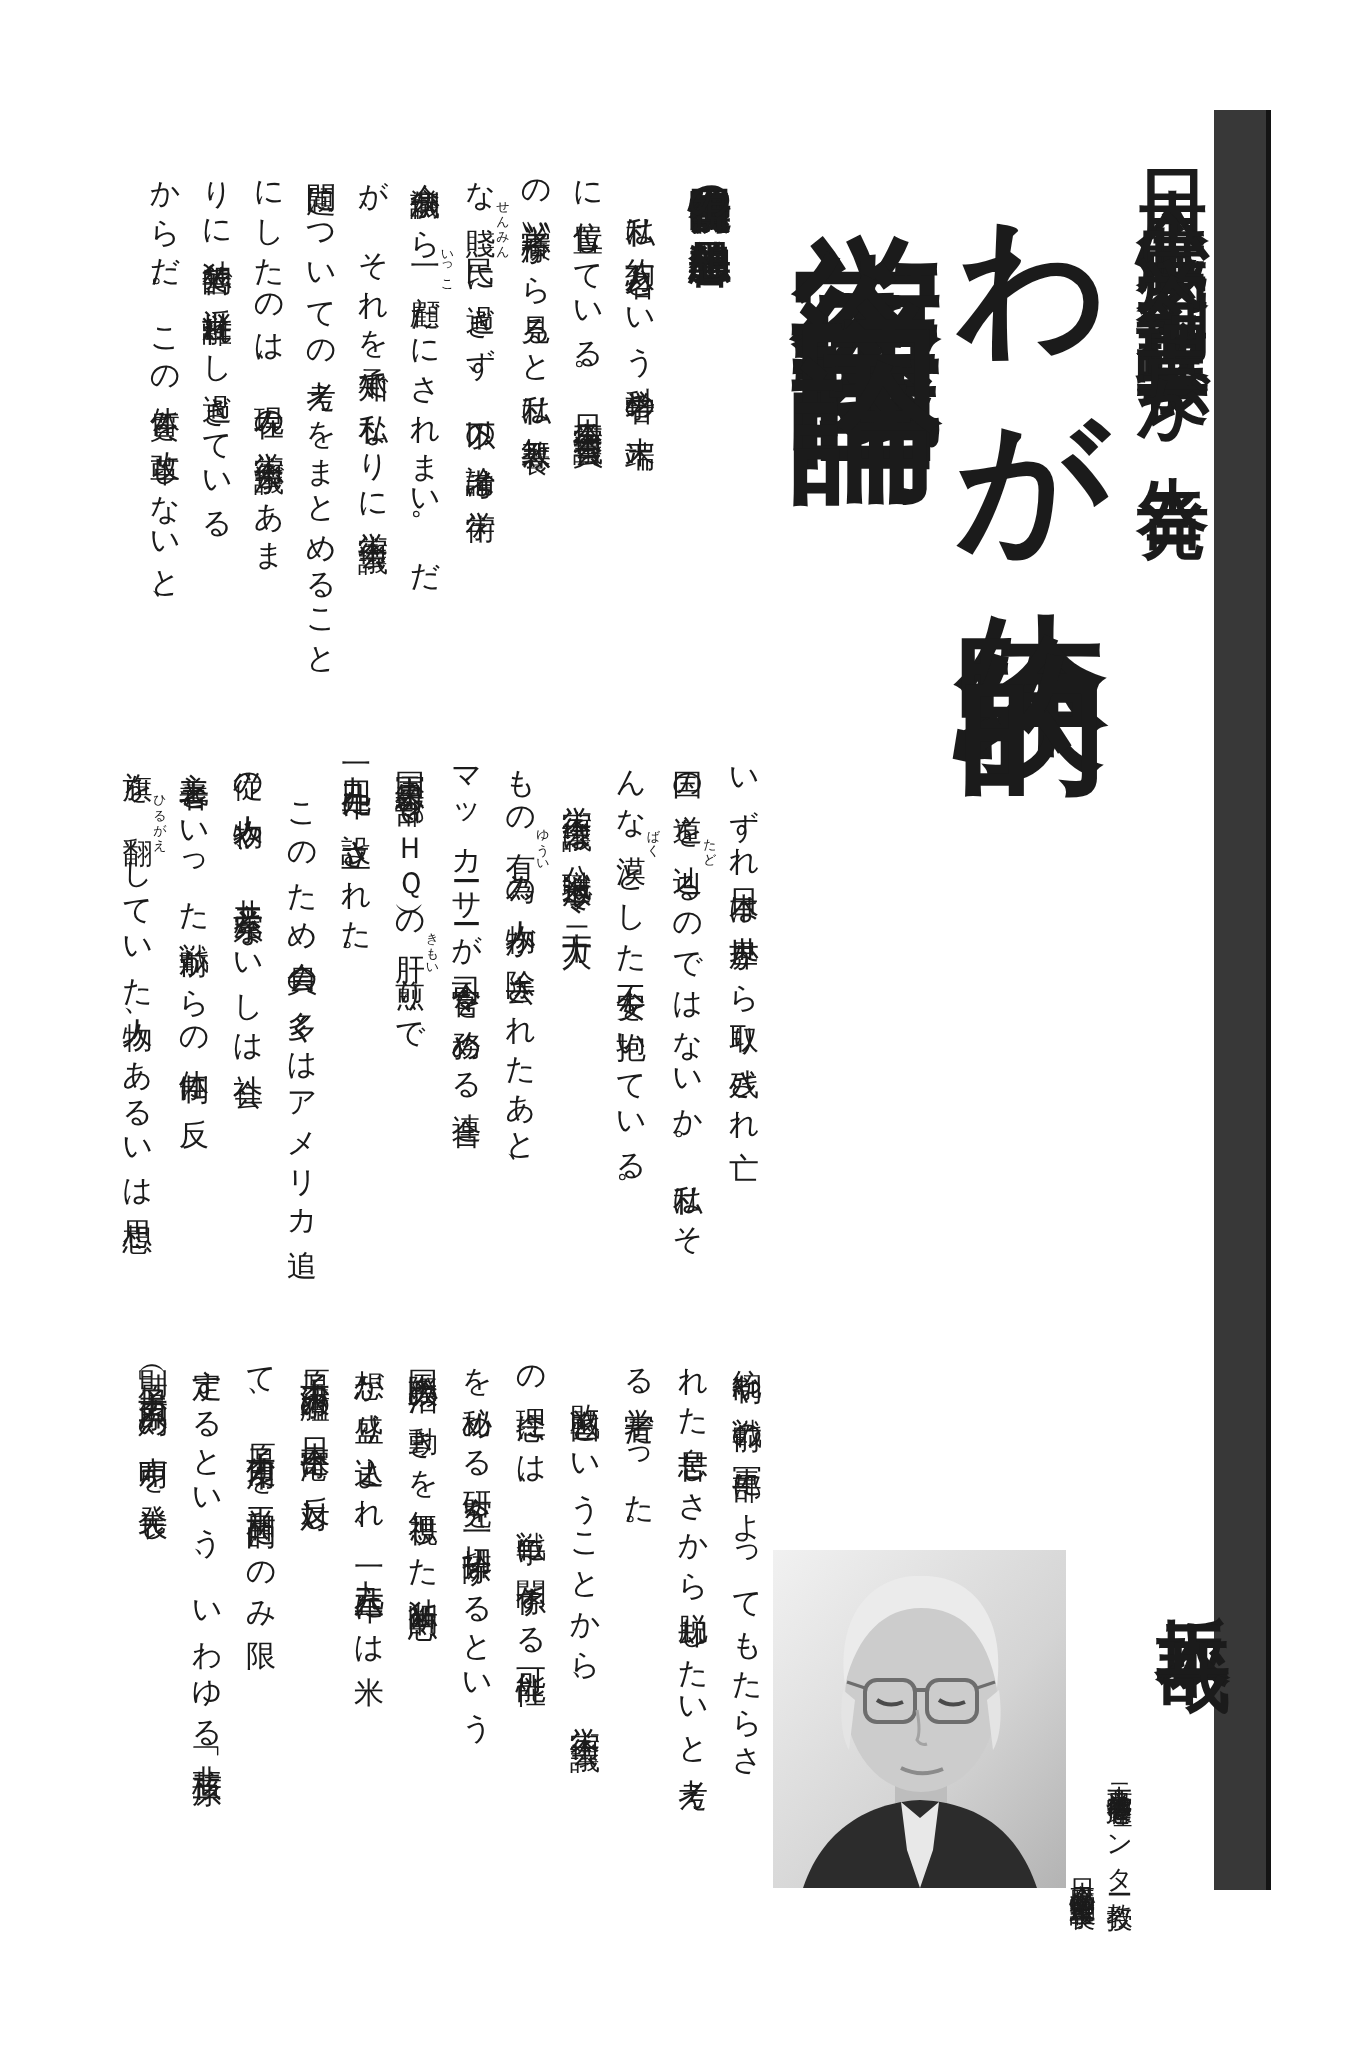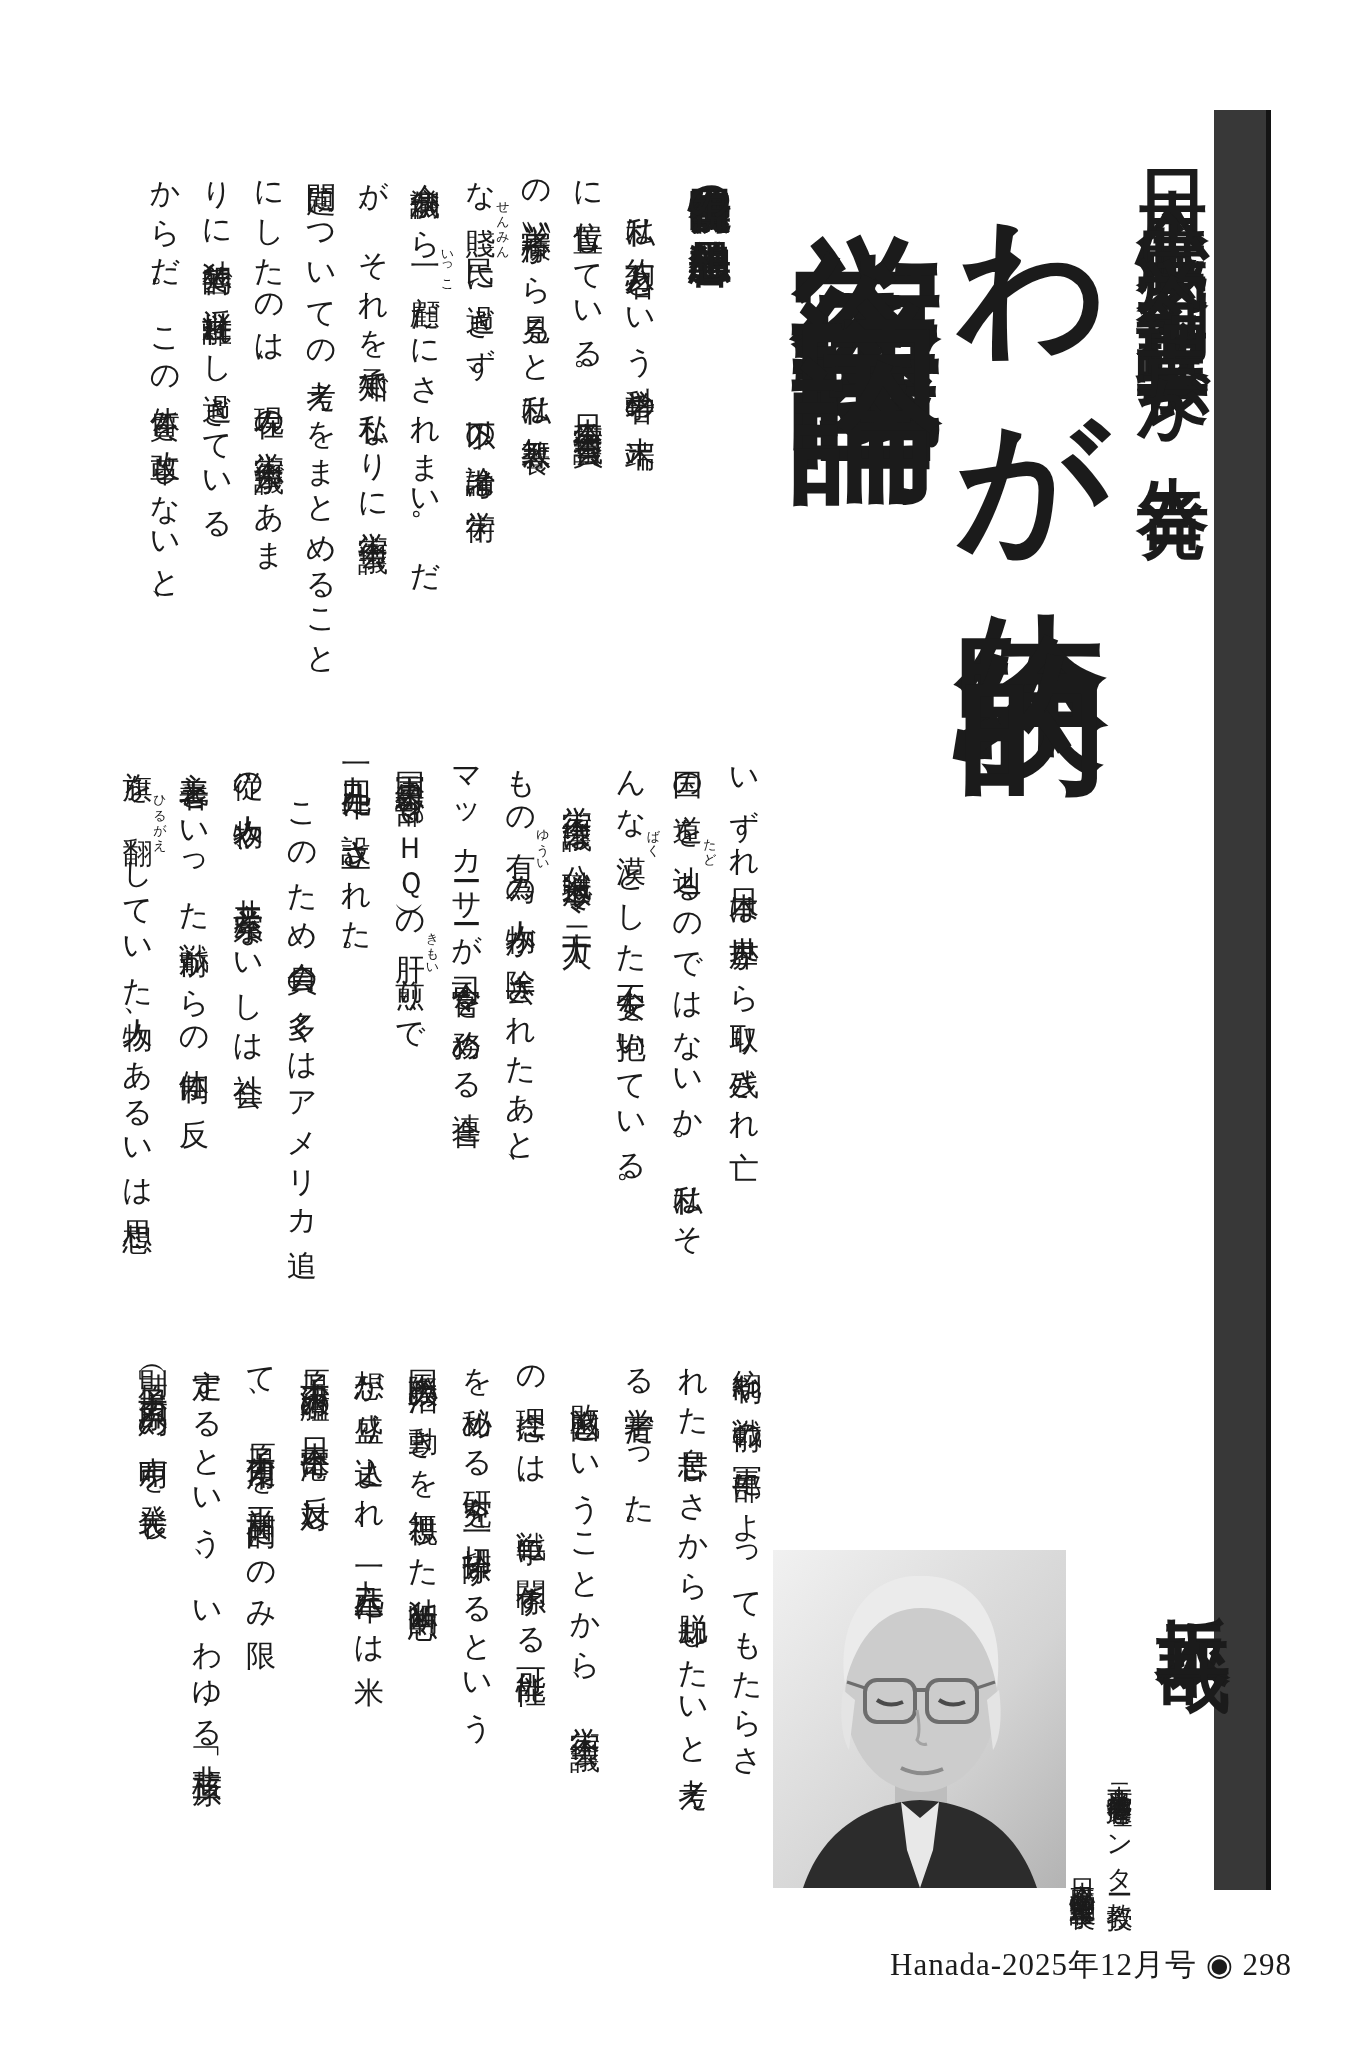--- a/index.html
+++ b/index.html
@@ -135,15 +135,14 @@
     </svg>
   </div>
 
   <h2 class="author-name vert">坂本二哉</h2>
 
   <div class="author-titles vert">
       <p>元東京大学健康管理センター教授</p>
       <p>日本心臓病学会創設理事長</p>
     </div>
 
-  <div class="footer">Hanada-2025年12月号 ◉ 298</div>
 
 </div>
 
 </body></html>

